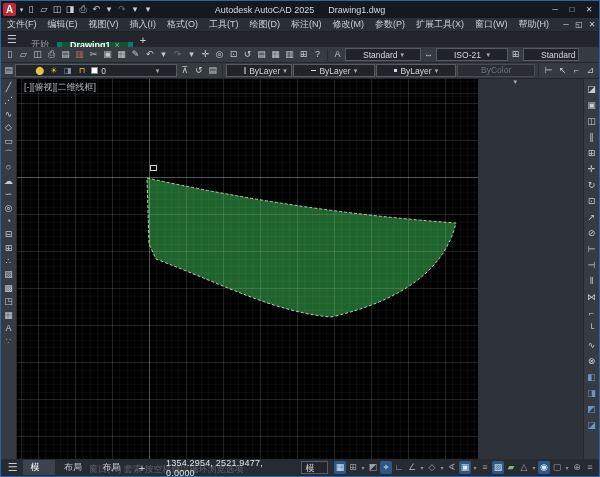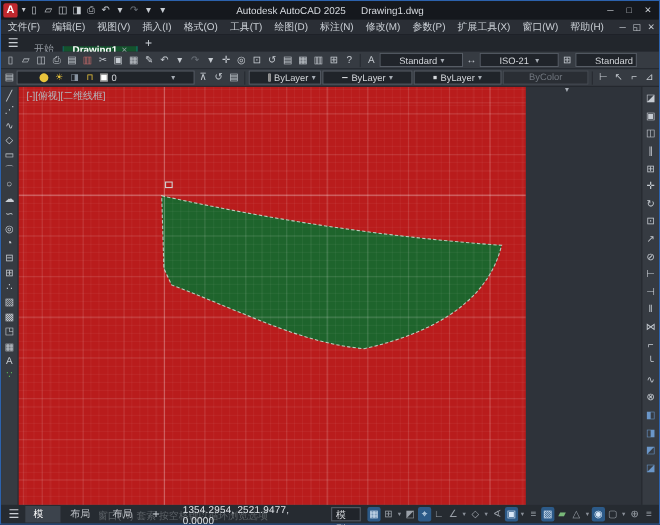--- a/index.html
+++ b/index.html
@@ -19,21 +19,21 @@
 
   
   .menubar { position:absolute; left:0; top:17px; width:100%; height:14px; background:#2a2e35; display:flex; align-items:center; padding:0 6px; gap:11px; border-bottom:1px solid #1d2127; }
   .menubar .mi { color:#ccd1d7; font-size:9px; white-space:nowrap; cursor:default; }
   .doccontrols { margin-left:auto; display:flex; gap:4px; }
   .doccontrols .tbicon { width:12px; text-align:center; font-size:8px; color:#c9ced4; }
 
   
   .tabbar { position:absolute; left:0; top:31px; width:100%; height:15px; background:#22262c; display:flex; align-items:stretch; }
   .tab-menu { width:22px; display:flex; align-items:center; justify-content:center; font-size:11px; color:#c9ced4; }
-  .ftab { display:flex; align-items:center; padding:0 8px; color:#9aa0a8; font-size:9px; gap:4px; border-right:1px solid #0f766e;margin-top:10px; }
+  .ftab { display:flex; align-items:center; padding:0 8px; color:#9aa0a8; font-size:9px; gap:4px; border-right:5px solid #0f766e;margin-top:10px; }
   .ftab.active { background:#14532d; color:#fff; font-weight:bold; }
   .ftab .x { color:#9aa0a8; font-weight:normal; font-size:9px; }
   .newtab { display:flex; align-items:center; padding:0 7px; color:#c9ced4; font-size:11px; }
 
   
   .tbrow { position:absolute; left:0; width:100%; height:16px; background:#363b42; display:flex; align-items:center; padding:0 2px; gap:1px; border-bottom:1px solid #23272d; }
   #tbrow1 { top:46px; } #tbrow2 { top:62px; }
   .tbicon { display:inline-block; width:13px; height:13px; line-height:13px; text-align:center; font-size:9px; color:#c6cbd1; cursor:default; }
   .tbicon.muted { color:#6d737b; }
   .sep { width:1px; height:12px; background:#272b31; margin:0 2px; }
@@ -46,21 +46,21 @@
   .icostrip { display:flex; align-items:center; gap:1px; }
 
   
   .sidebar { position:absolute; top:78px; width:16px; height:380px; background:#363b42; display:flex; flex-direction:column; align-items:center; padding-top:2px; }
   #leftbar { left:0; border-right:1px solid #23272d; }
   #rightbar { right:0; border-left:1px solid #23272d; }
   #leftbar .tbicon { height:13.4px; line-height:13.4px; }
   #rightbar .tbicon { height:16px; line-height:16px; }
 
   
-  #canvas { position:absolute; left:16px; top:78px; width:461px; height:380px; background:#b91c1c; overflow:hidden; }
+  #canvas { position:absolute; left:16px; top:78px; width:461px; height:380px; background:#000000; overflow:hidden; }
   #gridoverlay { position:absolute; inset:0; pointer-events:none; z-index:3;
     background-image:
       repeating-linear-gradient(to right, rgba(255,255,255,0.10) 0 1px, transparent 1px 37px),
       repeating-linear-gradient(to bottom, rgba(255,255,255,0.10) 0 1px, transparent 1px 37px),
       repeating-linear-gradient(to right, rgba(255,255,255,0.045) 0 1px, transparent 1px 7.4px),
       repeating-linear-gradient(to bottom, rgba(255,255,255,0.045) 0 1px, transparent 1px 7.4px);
     background-position: 21px 0, 0 24px, 6.2px 0, 0 1.8px; }
   .axis-v { position:absolute; left:132px; top:0; bottom:0; width:1px; background:rgba(255,255,255,0.22); z-index:4; }
   .axis-h { position:absolute; top:98px; left:0; right:0; height:1px; background:rgba(255,255,255,0.22); z-index:4; }
   #hatchsvg { position:absolute; left:0; top:0; z-index:2; }

